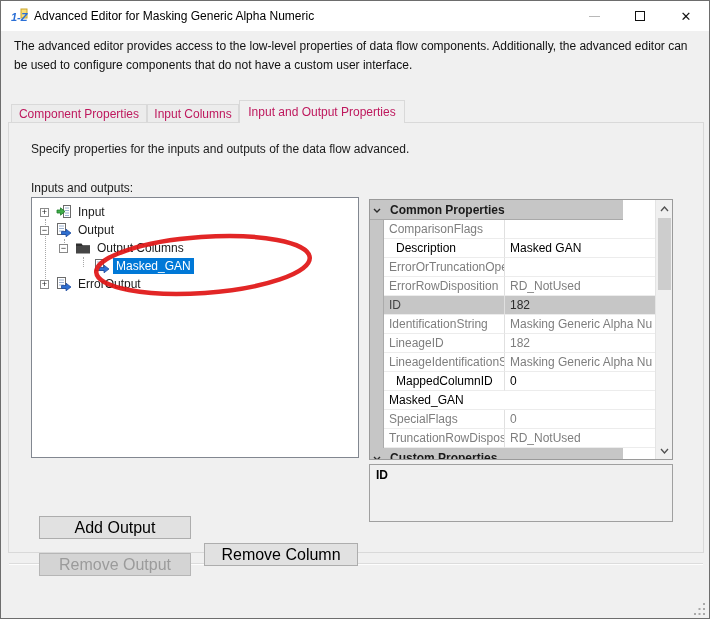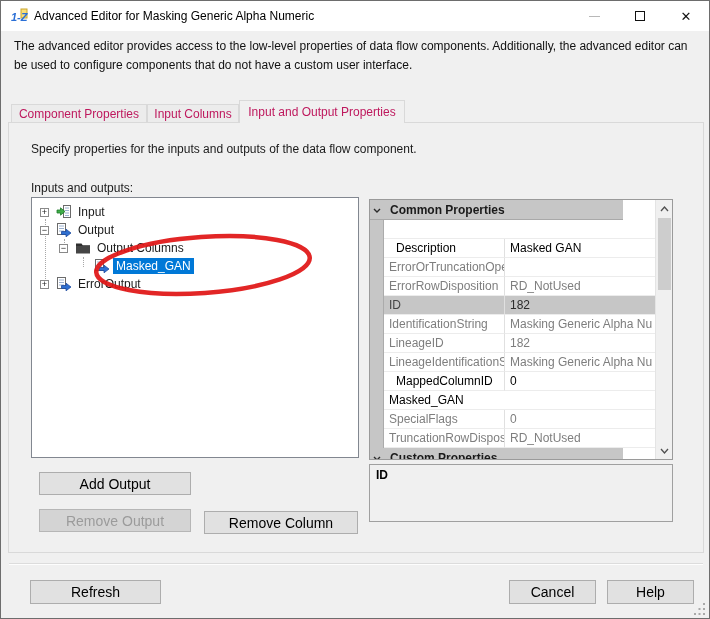--- a/index.html
+++ b/index.html
@@ -75,26 +75,26 @@
   .sb-up { top:0; } .sb-down { bottom:0; }
   .sb-thumb { position:absolute; left:2px; top:18px; width:13px; height:72px; background:#cdcdcd; }
 
   
   .helppanel { position:absolute; left:368px; top:463px; width:304px; height:58px;
                border:1px solid #a0a0a0; background:#f0f0f0; z-index:2; padding:3px 6px; }
   .helppanel .help-title { font-weight:bold; color:#000; }
 
   
   .btn { position:absolute; background:#e1e1e1; border:1px solid #adadad; color:#000;
-         display:flex; align-items:center; justify-content:center; font-size:14px; z-index:2; white-space:nowrap; }
+         display:flex; align-items:center; justify-content:center; font-size:16px; z-index:2; white-space:nowrap;margin-top:44px; }
   .btn-add-output    { left:38px;  top:471px; width:152px; height:23px; }
   .btn-add-column    { left:203px; top:471px; width:154px; height:23px; }
   .btn-remove-output { left:38px;  top:508px; width:152px; height:23px;
                        background:#d4d4d4; border-color:#b6b6b6; color:#9b9b9b; }
-  .btn-remove-column { left:203px; top:510px; width:154px; height:23px; }
+  .btn-remove-column { left:203px; top:498px; width:154px; height:23px; }
 
   .separator { position:absolute; left:8px; top:562px; width:694px; height:2px;
                border-top:1px solid #dcdcdc; border-bottom:1px solid #fdfdfd; }
 
   .btn-refresh { left:29px;  top:579px; width:131px; height:24px; }
   .btn-ok      { left:410px; top:578px; width:87px;  height:25px; border:2px solid #0078d7; }
   .btn-cancel  { left:508px; top:579px; width:87px;  height:24px; }
   .btn-help    { left:606px; top:579px; width:87px;  height:24px; }
 
   .resize-grip { position:absolute; right:3px; bottom:3px; width:13px; height:13px; }
@@ -123,21 +123,21 @@
       </div>
   </div>
 
   <div class="intro">The advanced editor provides access to the low-level properties of data flow components. Additionally, the advanced editor can be used to configure components that do not have a custom user interface.</div>
 
   <div class="tab tab-1">Component Properties</div>
   <div class="tab tab-2">Input Columns</div>
   <div class="tab tab-3">Input and Output Properties</div>
   <div class="tabpage"></div>
 
-  <div class="instruction">Specify properties for the inputs and outputs of the data flow component.</div>
+  <div class="instruction">Specify properties for the inputs and outputs of the data flow advanced.</div>
   <div class="tree-caption">Inputs and outputs:</div>
 
   <div class="treebox">
     <div class="tline" style="left:13px; top:21px; height:66px;"></div>
     <div class="tline" style="left:32px; top:41px; height:10px;"></div>
     <div class="tline" style="left:51px; top:59px; height:10px;"></div>
     <div class="tree-items">
         <div class="tree-row" style="padding-left: 8px;">
           <span class="expander">+</span>
           <span class="tree-icon">
@@ -204,20 +204,21 @@
       <span class="chev">
         <svg width="8" height="6" viewBox="0 0 8 6">
             <polyline points="1,1 4,4 7,1" fill="none" stroke="#2b2b2b" stroke-width="1.4"></polyline>
           </svg>
       </span>
       <span class="pg-head-label">Common Properties</span>
     </div>
     <div id="pg-rows">
         <div class="pg-row readonly">
           <span class="pg-gutter"></span>
+          <span class="pg-name">ComparisonFlags</span>
           <span class="pg-value"></span>
         </div>
         <div class="pg-row edited">
           <span class="pg-gutter"></span>
           <span class="pg-name">Description</span>
           <span class="pg-value">Masked GAN</span>
         </div>
         <div class="pg-row readonly">
           <span class="pg-gutter"></span>
           <span class="pg-name">ErrorOrTruncationOper</span>

